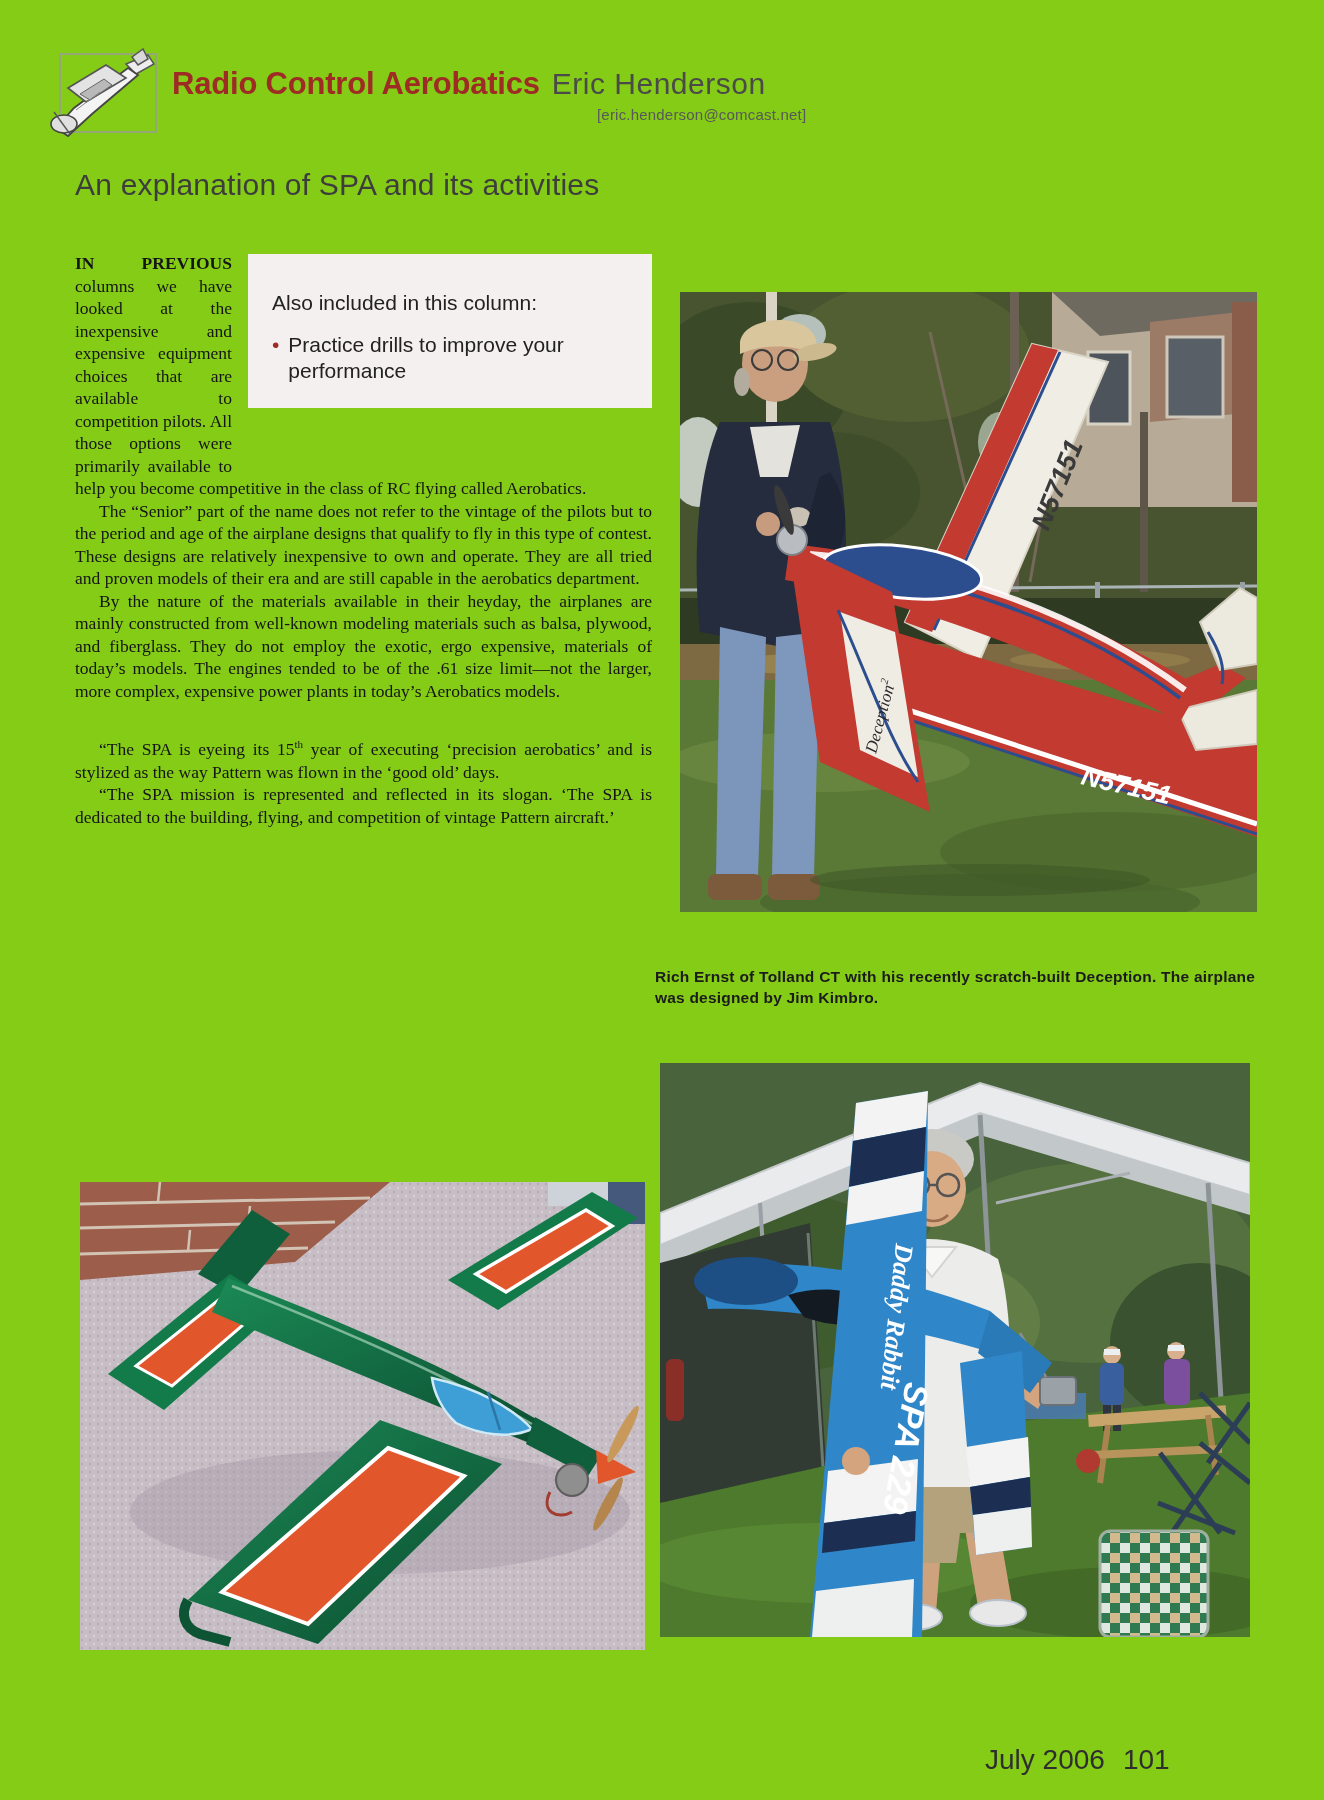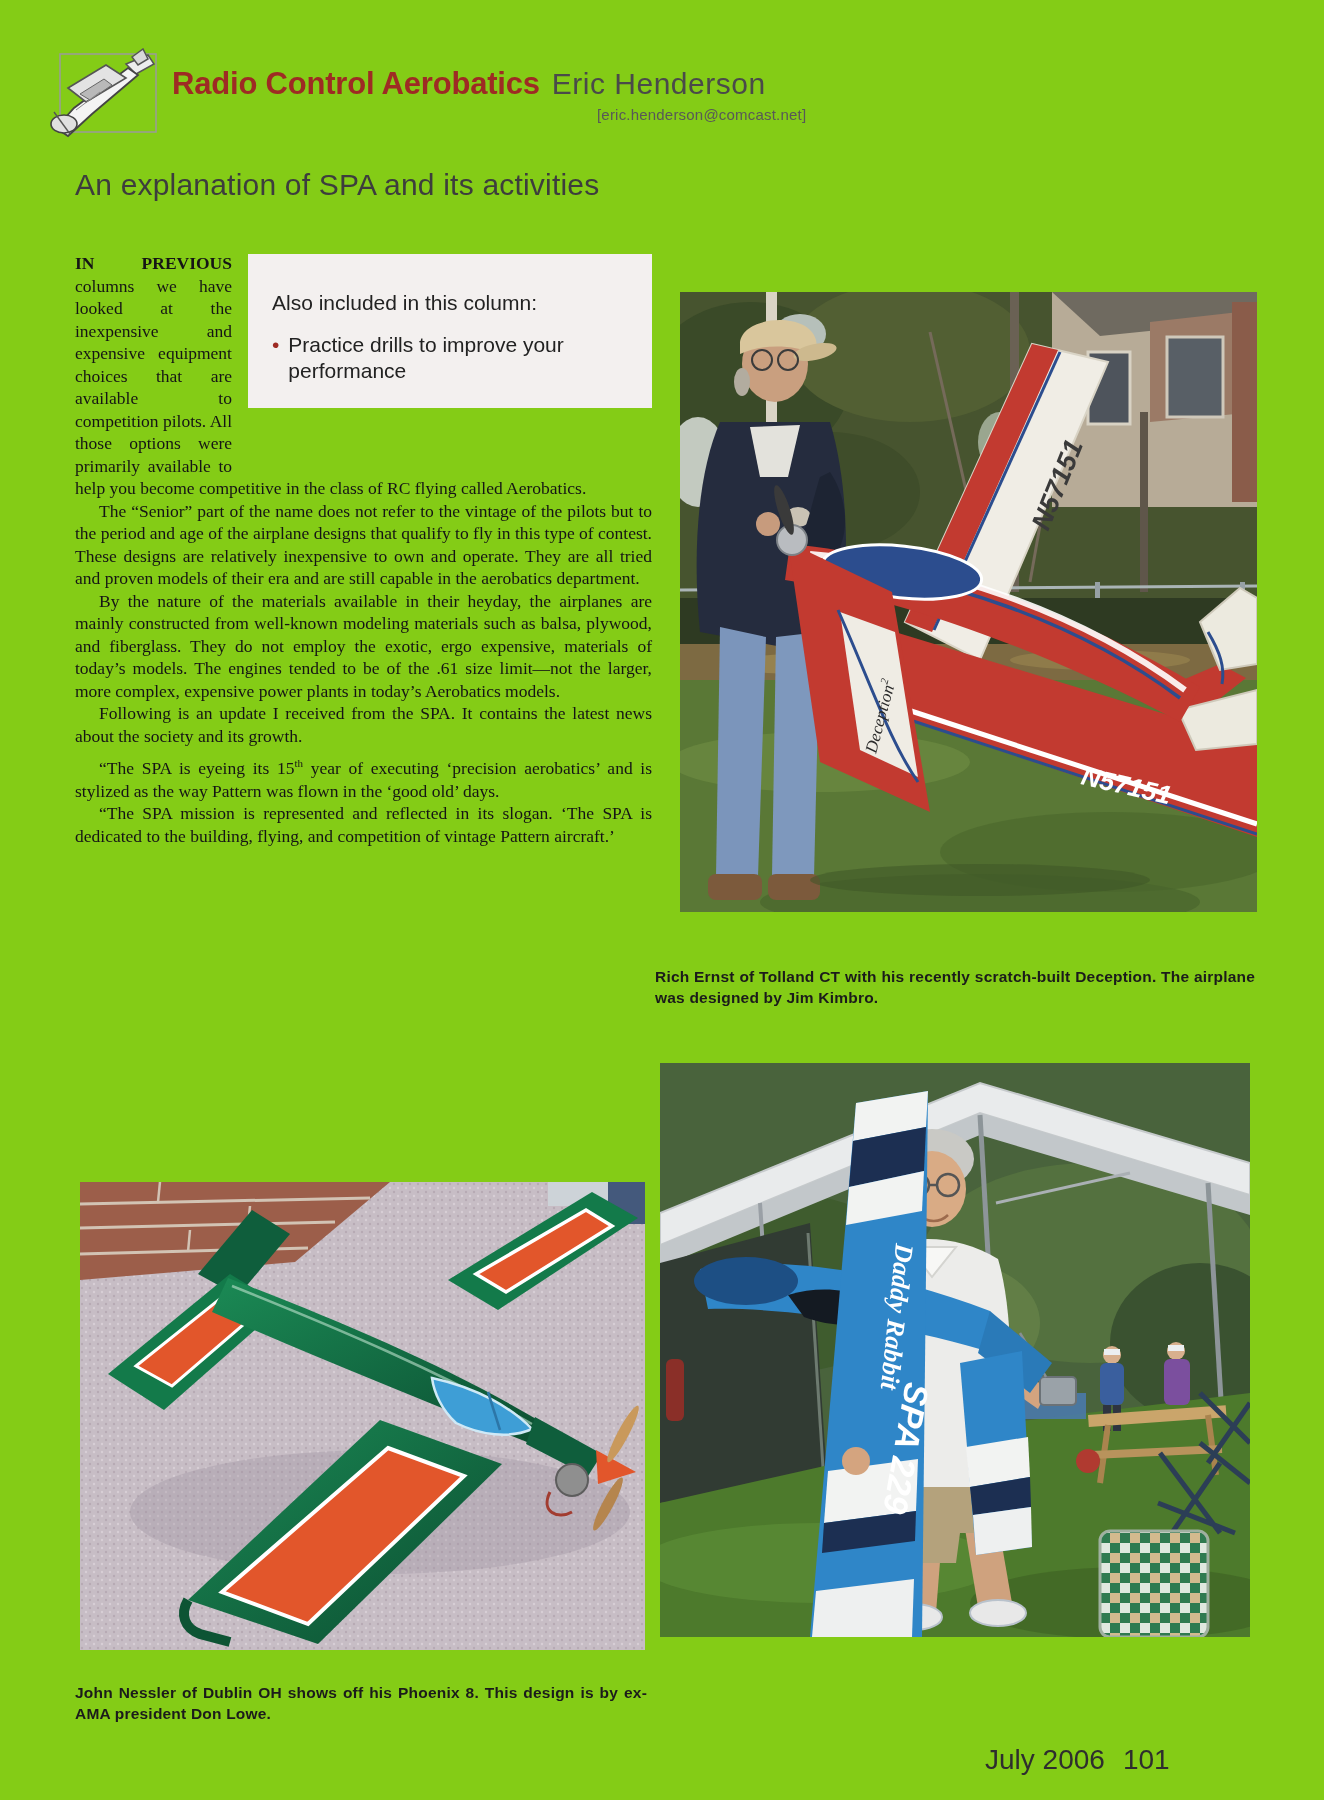--- a/index.html
+++ b/index.html
@@ -11,21 +11,21 @@
   .masthead-title{font-size:31px;font-weight:700;color:#9e2b24;letter-spacing:-0.2px;}
   .masthead-author{font-size:30px;font-weight:400;color:#4a4a4a;margin-left:12px;letter-spacing:0.5px;}
   .masthead-email{position:absolute;left:597px;top:106px;font-size:15px;color:#585858;letter-spacing:0.2px;}
   .article-title{position:absolute;left:75px;top:168px;font-size:30px;color:#3d3d3d;letter-spacing:0.2px;text-align:center;}
   
   .body-col{position:absolute;left:75px;top:252px;width:577px;
             font-family:"Liberation Serif",serif;font-size:17.5px;line-height:22.5px;
             color:#151515;text-align:justify;}
   .para{margin:0;}
   .indent{text-indent:24px;}
-  .gap-top{margin-top:10px;}
+  .gap-top{margin-top:36px;}
   .lead-in{font-weight:700;}
   .callout{float:right;box-sizing:border-box;width:404px;margin:2px 0 66px 16px;
            background:#f3f0ef;padding:36px 24px 24px 24px;
            font-family:"Liberation Sans",sans-serif;text-align:left;text-indent:0;}
   .callout-heading{font-size:21px;line-height:26px;color:#222222;}
   .callout-item{display:flex;margin-top:16px;font-size:21px;line-height:26px;color:#222222;}
   .callout-bullet{color:#9e2b24;margin-right:9px;}
   sup.th{font-size:11px;line-height:0;vertical-align:super;}
   
   .photo{position:absolute;overflow:hidden;}
@@ -73,21 +73,20 @@
         <div class="callout-heading">Also included in this column:</div>
         <div class="callout-item">
           <span class="callout-bullet">•</span>
           <span>Practice drills to improve your performance</span>
         </div>
       </div>
       <span class="lead-in">IN PREVIOUS</span><span> columns we have looked at the inexpensive and expensive equipment choices that are available to competition pilots. All those options were primarily available to help you become competitive in the class of RC flying called Aerobatics.</span>
     </div>
     <div class="para indent">The “Senior” part of the name does not refer to the vintage of the pilots but to the period and age of the airplane designs that qualify to fly in this type of contest. These designs are relatively inexpensive to own and operate. They are all tried and proven models of their era and are still capable in the aerobatics department.</div>
     <div class="para indent">By the nature of the materials available in their heyday, the airplanes are mainly constructed from well-known modeling materials such as balsa, plywood, and fiberglass. They do not employ the exotic, ergo expensive, materials of today’s models. The engines tended to be of the .61 size limit—not the larger, more complex, expensive power plants in today’s Aerobatics models.</div>
-    <div class="para indent">Following is an update I received from the SPA. It contains the latest news about the society and its growth.</div>
     <div class="para indent gap-top">
       <span>“The SPA is eyeing its 15</span><sup class="th">th</sup><span> year of executing ‘precision aerobatics’ and is stylized as the way Pattern was flown in the ‘good old’ days.</span>
     </div>
     <div class="para indent">“The SPA mission is represented and reflected in its slogan. ‘The SPA is dedicated to the building, flying, and competition of vintage Pattern aircraft.’</div>
   </div>
 
   <div class="photo photo-deception">
     <svg width="577" height="620" viewBox="0 0 577 620">
 
       <rect x="0" y="0" width="577" height="400" fill="#47542f"></rect>
@@ -239,21 +238,20 @@
         <path d="M470,310 C460,330 478,338 492,330" stroke="#a23c30" stroke-width="3" fill="none"></path>
       </g>
 
       <g>
         <polygon points="300,238 422,282 238,462 108,418" fill="url(#p2green)"></polygon>
         <polygon points="308,266 384,294 228,442 142,410" fill="#e2562b" stroke="#ffffff" stroke-width="4"></polygon>
         <path d="M108,418 C100,432 104,446 120,452 L150,460" fill="none" stroke="#0d5434" stroke-width="10"></path>
       </g>
     </svg>
   </div>
-  <div class="caption caption-phoenix">John Nessler of Dublin OH shows off his Phoenix 8. This design is by ex-AMA president Don Lowe.</div>
 
   <div class="photo photo-rabbit">
     <svg width="590" height="574" viewBox="0 0 590 574">
       <defs>
         <pattern id="p3check" width="20" height="20" patternUnits="userSpaceOnUse">
           <rect width="20" height="20" fill="#2f7a50"></rect>
           <rect width="10" height="10" fill="#dfe8df"></rect>
           <rect x="10" y="10" width="10" height="10" fill="#d3ba8e"></rect>
         </pattern>
       </defs>

